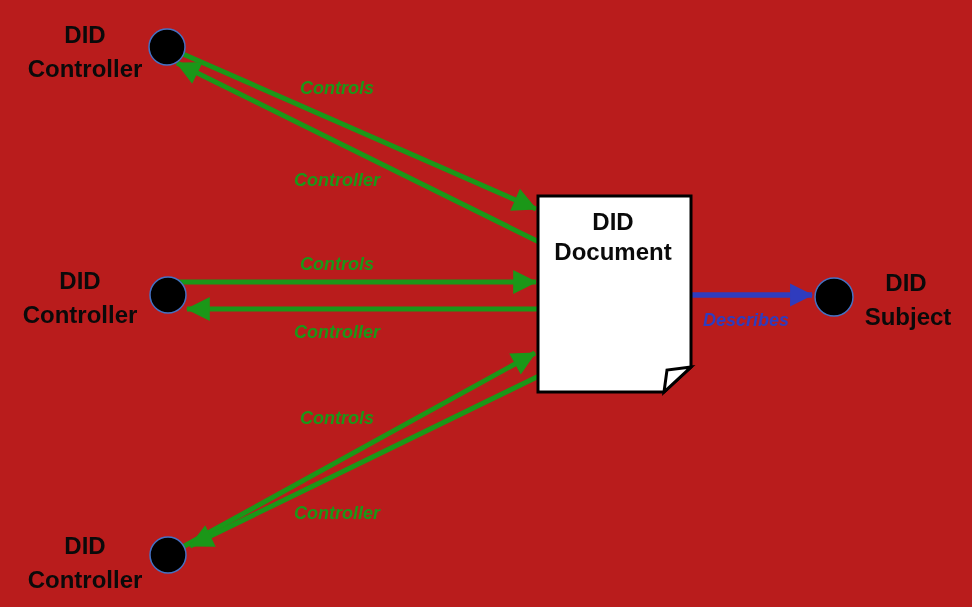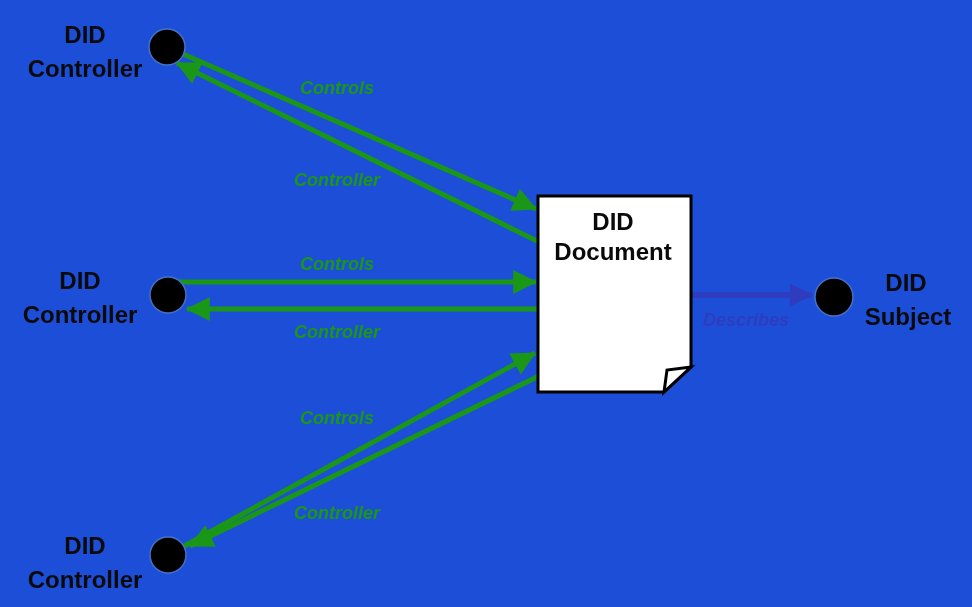--- a/index.html
+++ b/index.html
@@ -5,21 +5,21 @@
   html, body {
     margin: 0;
     padding: 0;
     background: #FFFFFF;
     font-family: "Liberation Sans", sans-serif;
   }
   .canvas {
     position: relative;
     width: 972px;
     height: 607px;
-    background: #1d4ed8;
+    background: #b91c1c;
     overflow: hidden;
   }
   svg { display: block; }
   .edge-green {
     stroke: #1B9718;
     stroke-width: 5;
     fill: none;
   }
   .edge-blue {
     stroke: #2F3CBE;

